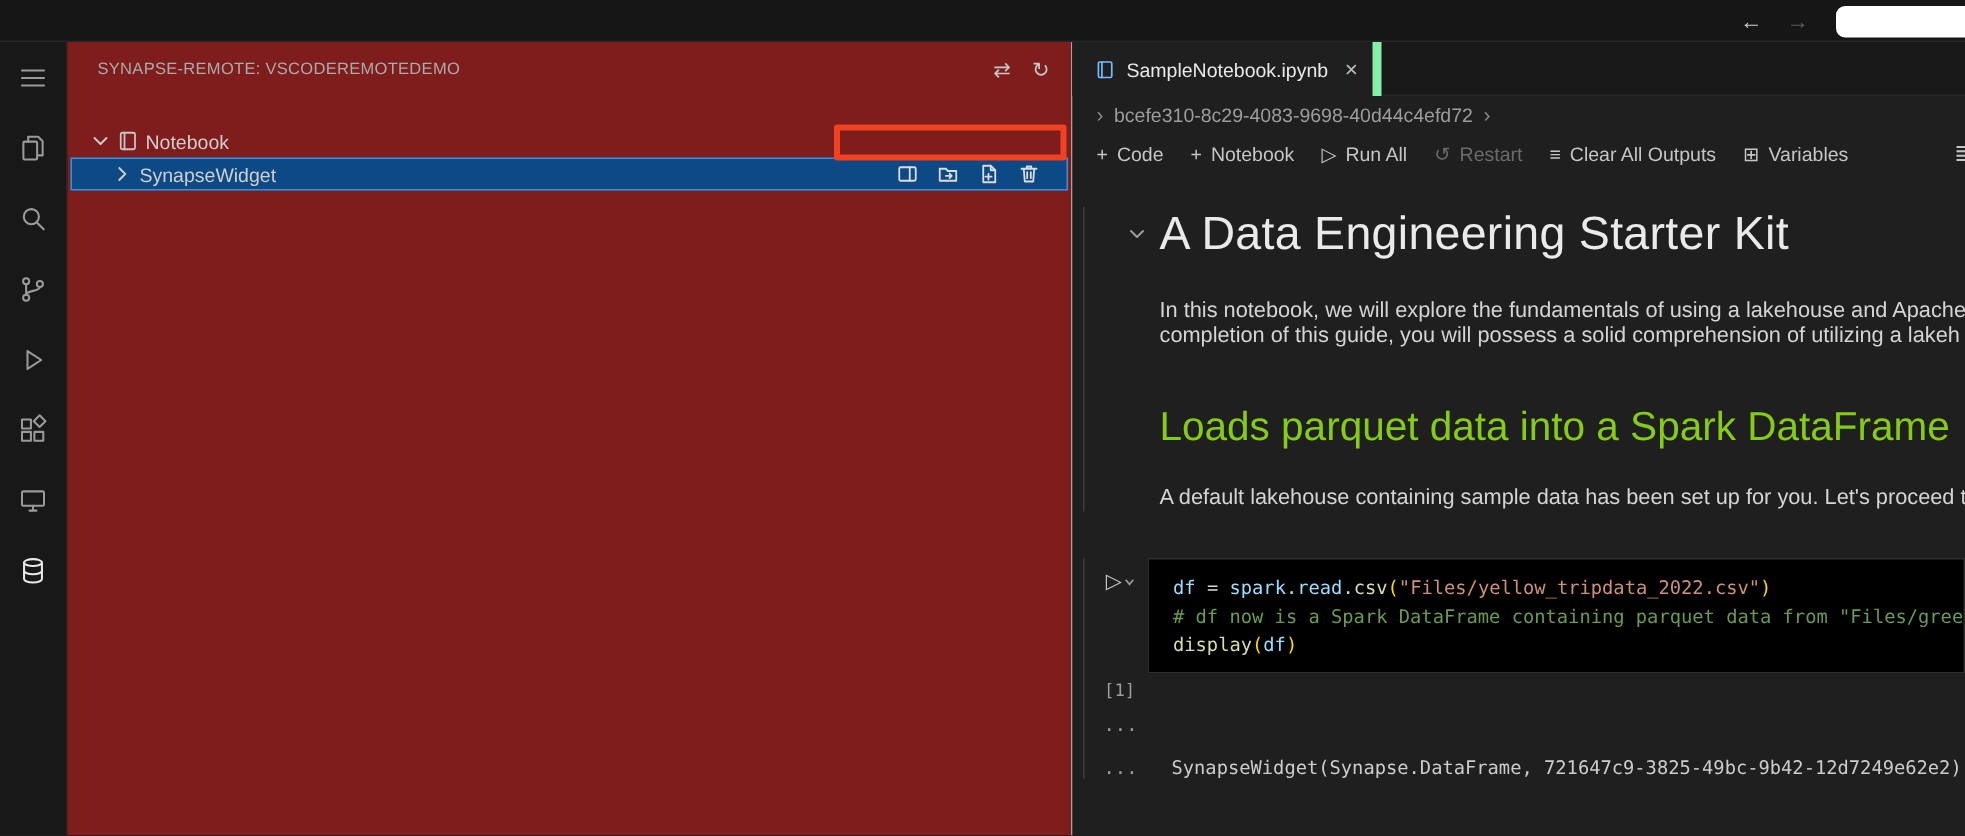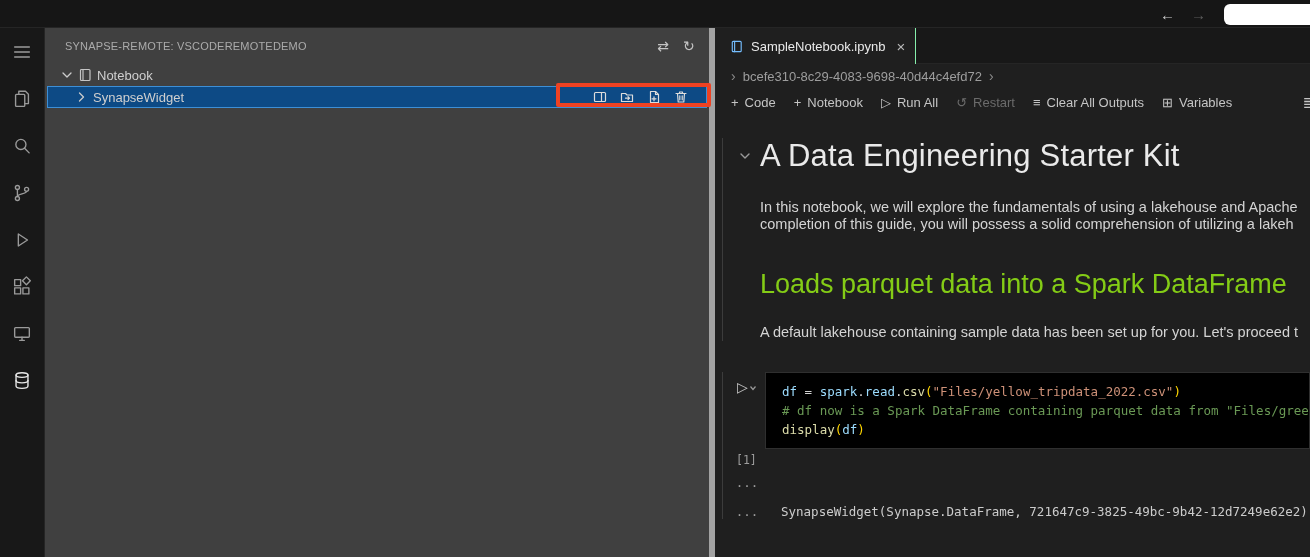--- a/index.html
+++ b/index.html
@@ -21,55 +21,55 @@
   
   .main { display:flex; height:529px; }
 
   
   .activitybar { width:45px; background:#181818; border-right:1px solid #252525; display:flex; flex-direction:column; align-items:center; }
   .ab-item { width:45px; height:47px; display:flex; align-items:center; justify-content:center; cursor:pointer; }
   .icon { stroke:#9a9a9a; fill:none; stroke-width:1.5; stroke-linecap:round; stroke-linejoin:round; }
   .icon.active { stroke:#e8e8e8; }
 
   
-  .sidebar { width:670px; background:#404040; border-right:6px solid #a3a3a3; display:flex; flex-direction:column; }
+  .sidebar { width:670px; background:#7f1d1d; border-right:1px solid #a3a3a3; display:flex; flex-direction:column;gap:19px; }
   .sidebar-header { height:36px; display:flex; align-items:center; padding:0 14px 0 20px; font-size:11px; color:#ababab; letter-spacing:.2px; }
   .sidebar-header .spacer { flex:1; }
   .header-icon { font-size:14px; color:#c5c5c5; margin-left:14px; cursor:pointer; }
 
   .tree-row { height:22px; display:flex; align-items:center; font-size:13px; color:#cfcfcf; cursor:pointer; white-space:nowrap; }
   .tree-row .chev { flex:0 0 16px; display:flex; align-items:center; justify-content:center; }
   .tree-row.root { padding-left:14px; }
   .tree-row.child { padding-left:26px; }
   .tree-row.selected { background:#0d4a85; outline:1px solid #3d8fd6; outline-offset:-1px; margin:0 2px; }
   .tree-label { margin-left:4px; }
   .tree-book { margin-left:2px; display:flex; align-items:center; }
   .row-actions { margin-left:auto; display:flex; gap:11px; padding-right:18px; align-items:center; }
   .row-actions svg { stroke:#dcdcdc; fill:none; stroke-width:1.2; stroke-linecap:round; stroke-linejoin:round; cursor:pointer; }
 
   
   .editor { flex:1; min-width:0; display:flex; flex-direction:column; background:#1f1f1f; }
   .tabbar { height:36px; background:#181818; display:flex; border-bottom:1px solid #252525; }
   .tab { display:flex; align-items:center; gap:7px; padding:0 10px 0 14px; height:36px; background:#1f1f1f;
-         color:#e9e9e9; font-size:13px; border-right:1px solid #86efac; cursor:pointer; }
+         color:#e9e9e9; font-size:13px; border-right:6px solid #86efac; cursor:pointer; }
   .tab-close { color:#bbbbbb; font-size:15px; margin-left:4px; cursor:pointer; }
 
   .breadcrumbs { height:24px; display:flex; align-items:center; gap:7px; padding-left:16px; font-size:13px; color:#9d9d9d; white-space:nowrap; overflow:hidden; }
   .crumb { cursor:pointer; }
   .crumb-sep { font-size:14px; color:#8a8a8a; }
 
   .nbtoolbar { height:28px; display:flex; align-items:center; padding-left:8px; gap:2px; font-size:13px; color:#c5c5c5; overflow:hidden; }
   .tb-btn { display:flex; align-items:center; gap:6px; padding:2px 8px; border-radius:4px; cursor:pointer; white-space:nowrap; }
   .tb-btn .ticon { font-size:13px; }
   .tb-btn.disabled { color:#6b6b6b; cursor:default; }
   .tb-overflow { margin-left:auto; margin-right:-6px; font-size:16px; color:#c5c5c5; cursor:pointer; }
 
   
   .notebook { flex:1; min-width:0; position:relative; padding:22px 0 0 7px; overflow:hidden; }
-  .md-cell { border-left:1px solid #3c3c3c; padding-left:15px; }
+  .md-cell { border-left:1px solid #3c3c3c; padding-left:28px; }
   .h1-row { display:flex; align-items:center; gap:8px; }
   .h1-row svg { cursor:pointer; flex:0 0 auto; }
   h1 { font-size:31px; font-weight:400; color:#eaeaea; letter-spacing:.2px; }
   .md-p { font-size:14.5px; color:#d4d4d4; white-space:nowrap; overflow:hidden; margin-left:22px; line-height:17px; }
   .md-p.first { margin-top:25px; }
   h2 { font-size:27px; font-weight:400; color:#84cc16; margin:36px 0 0 22px; }
   .md-p.after-h2 { margin-top:24px; }
 
   .code-cell { margin-top:31px; border-left:1px solid #3c3c3c; padding-left:6px; }
   .code-main { display:flex; position:relative; }

